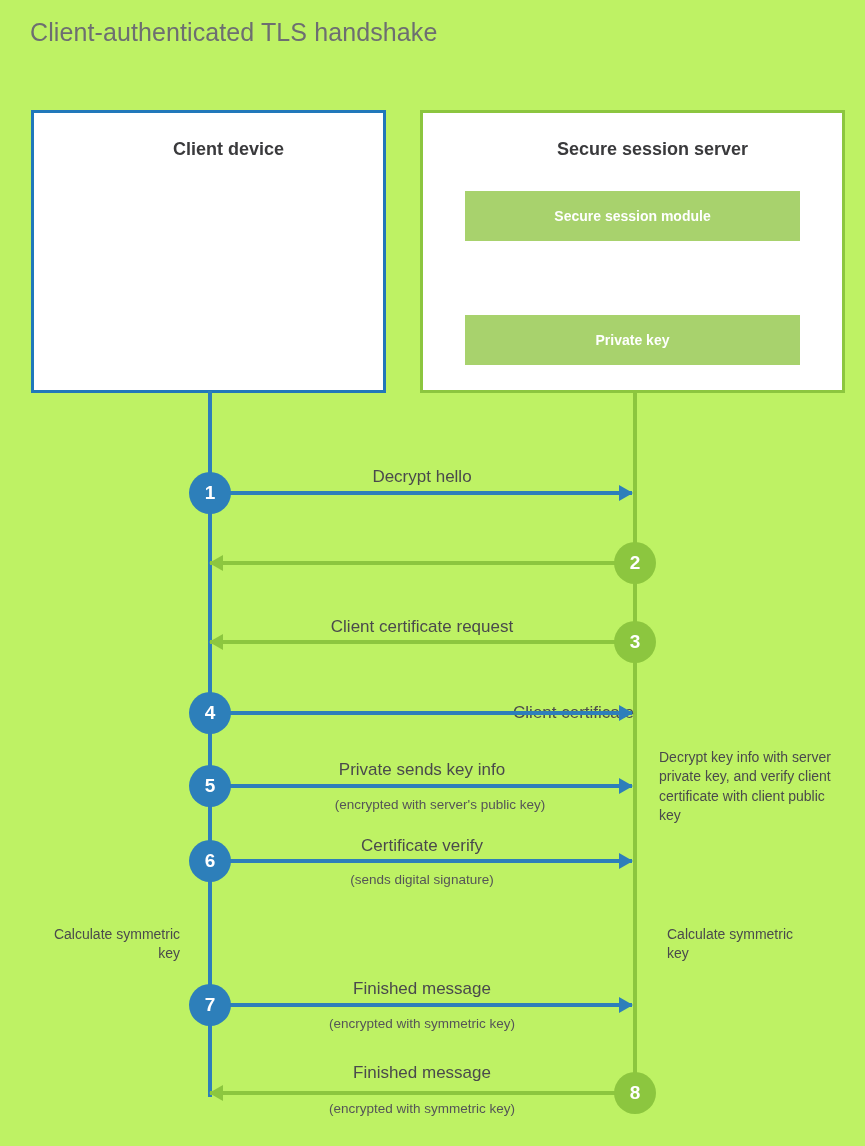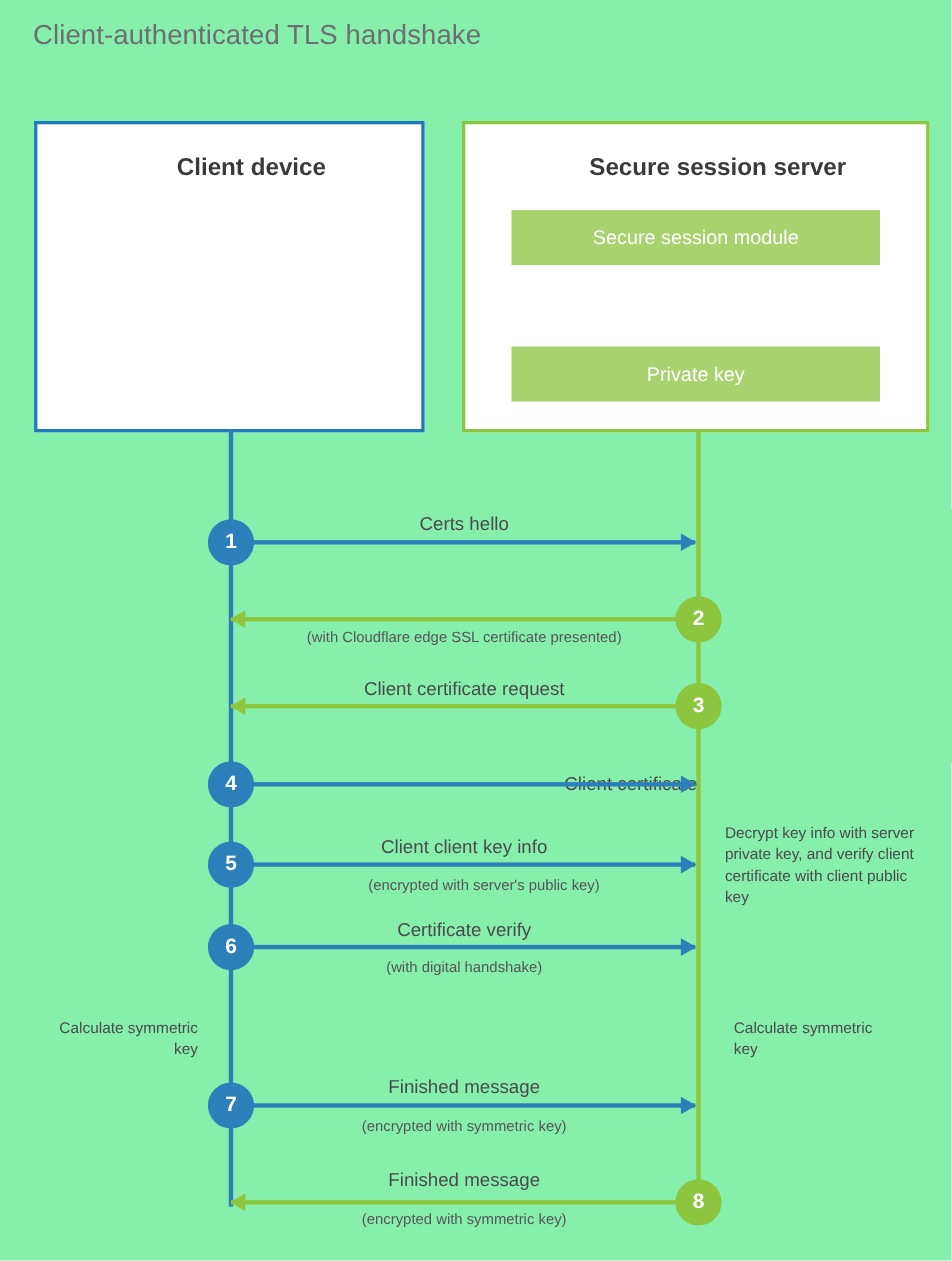--- a/index.html
+++ b/index.html
@@ -8,21 +8,21 @@
     background: #ffffff;
   }
   body {
     font-family: "Liberation Sans", sans-serif;
     -webkit-font-smoothing: antialiased;
   }
   #canvas {
     position: relative;
     width: 865px;
     height: 1146px;
-    background: #86efac;
+    background: #bef264;
     overflow: hidden;
   }
 
   
   .diagram-title {
     position: absolute;
     left: 30px;
     top: 18px;
     font-size: 25px;
     font-weight: 400;
@@ -50,21 +50,21 @@
     width: 425px;
     height: 283px;
     border: 3px solid #8cc63f;
   }
   .party-title {
     position: absolute;
     left: 0;
     right: 0;
     top: 26px;
     text-align: center;
-    font-size: 22px;
+    font-size: 18px;
     font-weight: bold;
     color: #3a3a3c;
     margin-left: 40px;
   }
 
   .client-app-block {
     position: absolute;
     left: 37px;
     top: 72px;
     width: 278px;
@@ -79,25 +79,26 @@
     line-height: 1.3;
   }
 
   .server-block {
     position: absolute;
     left: 42px;
     width: 335px;
     height: 50px;
     background: #a8d26d;
     color: #ffffff;
-    font-size: 18px;
+    font-size: 14px;
     display: flex;
     align-items: center;
     justify-content: center;
     text-align: right;
+    font-weight: bold;
   }
   .server-block.b0 { top: 78px; }
   .server-block.b1 { top: 141px; }
   .server-block.b2 { top: 202px; }
 
   
   .lifeline {
     position: absolute;
     width: 4px;
   }
@@ -194,56 +195,55 @@
 
   <div class="party-box server">
     <div class="party-title">Secure session server</div>
     <div class="server-block b0">Secure session module</div>
     <div class="server-block b2">Private key</div>
   </div>
 
   <div class="lifeline client-line"></div>
   <div class="lifeline server-line"></div>
 
-  <div class="msg-label" style="left:210px; top:467px; width:424px;">Certs hello</div>
+  <div class="msg-label" style="left:210px; top:467px; width:424px;">Decrypt hello</div>
   <div class="msg-arrow blue" style="left:210px; top:491px; width:422px;">
     <span class="arrow-head right"></span>
   </div>
   <div class="step-circle blue" style="left:189px; top:472px;">1</div>
 
   <div class="msg-arrow green" style="left:210px; top:561px; width:424px;">
     <span class="arrow-head left"></span>
   </div>
-  <div class="msg-sublabel" style="left:210px; top:572px; width:424px;">(with Cloudflare edge SSL certificate presented)</div>
   <div class="step-circle green" style="left:614px; top:542px;">2</div>
 
   <div class="msg-label" style="left:210px; top:617px; width:424px;">Client certificate request</div>
   <div class="msg-arrow green" style="left:210px; top:640px; width:424px;">
     <span class="arrow-head left"></span>
   </div>
   <div class="step-circle green" style="left:614px; top:621px;">3</div>
 
   <div class="msg-label" style="left:210px; top:703px; width:424px;text-align:right;">Client certificate</div>
   <div class="msg-arrow blue" style="left:210px; top:711px; width:422px;">
     <span class="arrow-head right"></span>
   </div>
   <div class="step-circle blue" style="left:189px; top:692px;">4</div>
 
-  <div class="msg-label" style="left:210px; top:760px; width:424px;">Client client key info</div>
+  <div class="msg-label" style="left:210px; top:760px; width:424px;">Private sends key info</div>
   <div class="msg-arrow blue" style="left:210px; top:784px; width:422px;">
     <span class="arrow-head right"></span>
   </div>
   <div class="msg-sublabel" style="left:228px; top:797px; width:424px;">(encrypted with server's public key)</div>
   <div class="step-circle blue" style="left:189px; top:765px;">5</div>
 
   <div class="msg-label" style="left:210px; top:836px; width:424px;">Certificate verify</div>
   <div class="msg-arrow blue" style="left:210px; top:859px; width:422px;">
     <span class="arrow-head right"></span>
   </div>
-  <div class="msg-sublabel" style="left:210px; top:872px; width:424px;">(with digital handshake)</div>
+  <div class="msg-sublabel" style="left:210px; top:872px; width:424px;">(sends digital signature)</div>
   <div class="step-circle blue" style="left:189px; top:840px;">6</div>
 
   <div class="side-note left-align" style="left:659px; top:748px; width:185px;">Decrypt key info with server private key, and verify client certificate with client public key</div>
 
   <div class="side-note right-align" style="left:30px; top:925px; width:150px;">Calculate symmetric key</div>
   <div class="side-note left-align" style="left:667px; top:925px; width:150px;">Calculate symmetric key</div>
 
   <div class="msg-label" style="left:210px; top:979px; width:424px;">Finished message</div>
   <div class="msg-arrow blue" style="left:210px; top:1003px; width:422px;">
     <span class="arrow-head right"></span>

